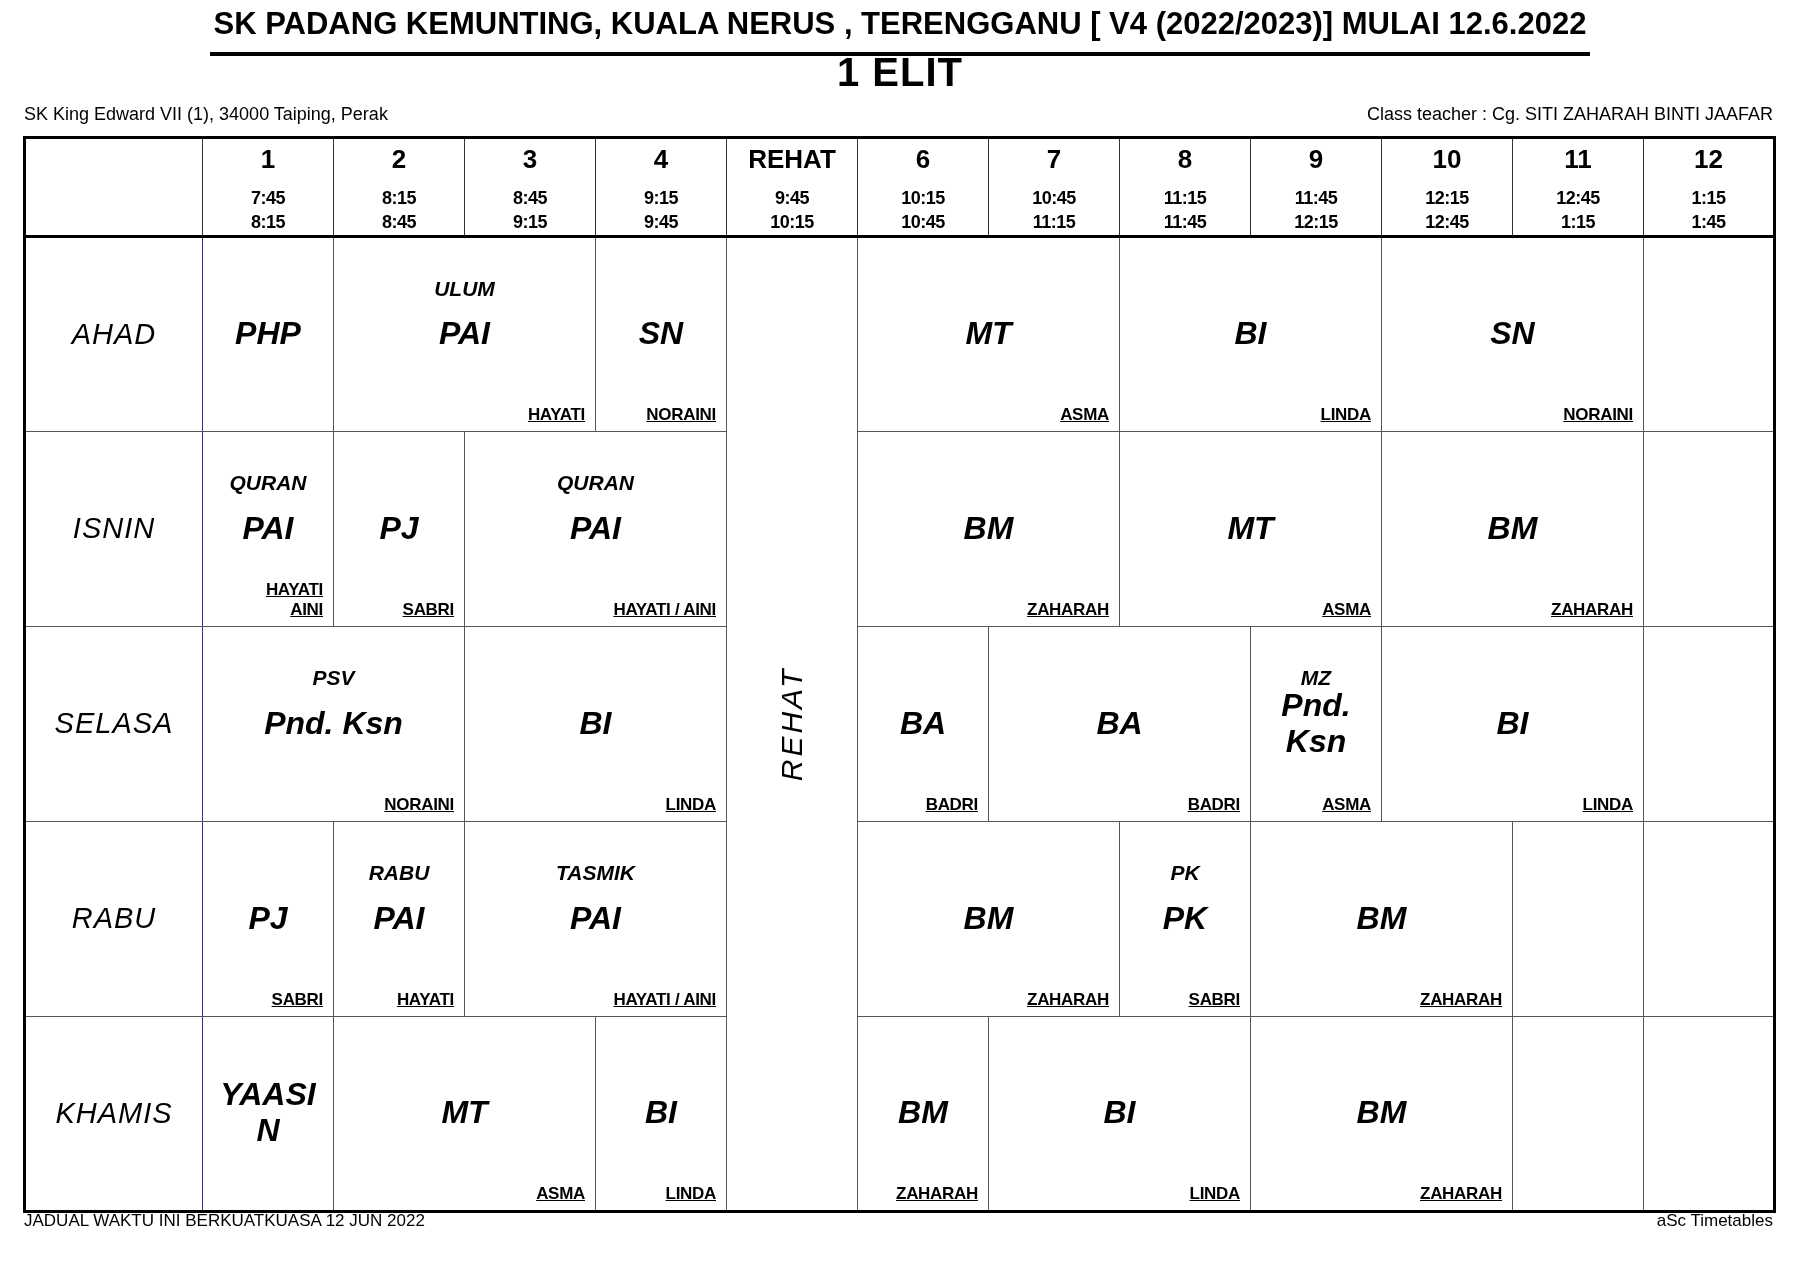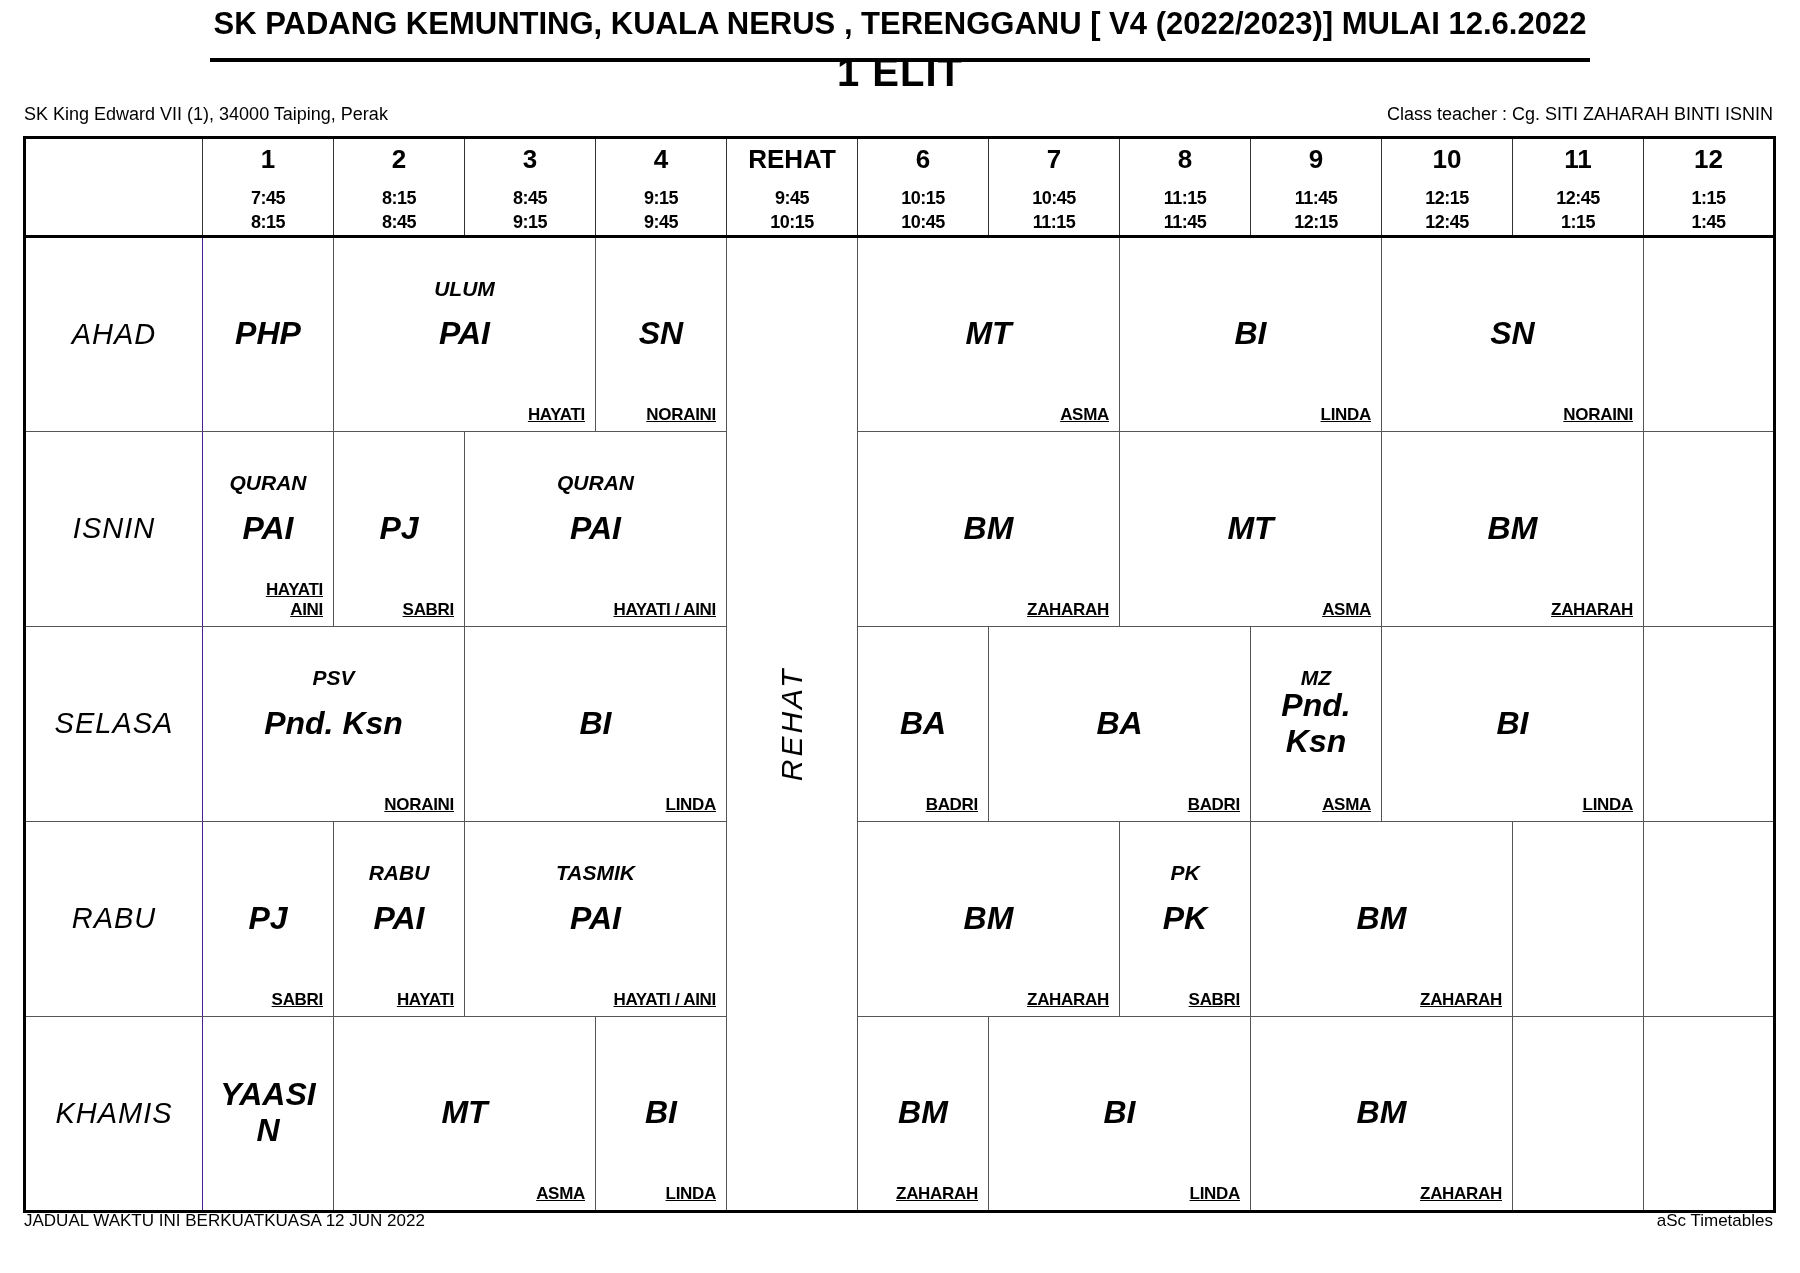--- a/index.html
+++ b/index.html
@@ -9,21 +9,21 @@
     font-family:"Liberation Sans", sans-serif;
     color:#000;
     position:relative;
     overflow:hidden;
   }
   .title-wrap { position:absolute; top:6px; left:0; width:1800px; text-align:center; }
   .title {
     display:inline-block;
     font-size:31px; font-weight:700;
     border-bottom:4px solid #000;
-    padding:0 4px 16px 4px;
+    padding:0 4px 10px 4px;
     white-space:nowrap;
   }
   .class-name {
     position:absolute; top:50px; left:0; width:1800px;
     text-align:center; font-size:40px; font-weight:700; letter-spacing:1px;
   }
   .school-info { position:absolute; left:24px; top:104px; font-size:18px; }
   .class-teacher { position:absolute; right:27px; top:104px; font-size:18px; }
 
   table.tt {
@@ -71,21 +71,21 @@
   .footer-right { position:absolute; right:27px; top:1211px; font-size:17px; }
 </style>
 </head>
 <body>
 
 <div class="title-wrap">
   <span class="title">SK PADANG KEMUNTING, KUALA NERUS , TERENGGANU [ V4 (2022/2023)] MULAI 12.6.2022</span>
 </div>
 <div class="class-name">1 ELIT</div>
 <span class="school-info">SK King Edward VII (1), 34000 Taiping, Perak</span>
-<span class="class-teacher">Class teacher : Cg. SITI ZAHARAH BINTI ISNIN</span>
+<span class="class-teacher">Class teacher : Cg. SITI ZAHARAH BINTI JAAFAR</span>
 
 <table class="tt">
   <colgroup>
     <col class="c-day">
       <col class="c-period">
       <col class="c-period">
       <col class="c-period">
       <col class="c-period">
       <col class="c-period">
       <col class="c-period">

